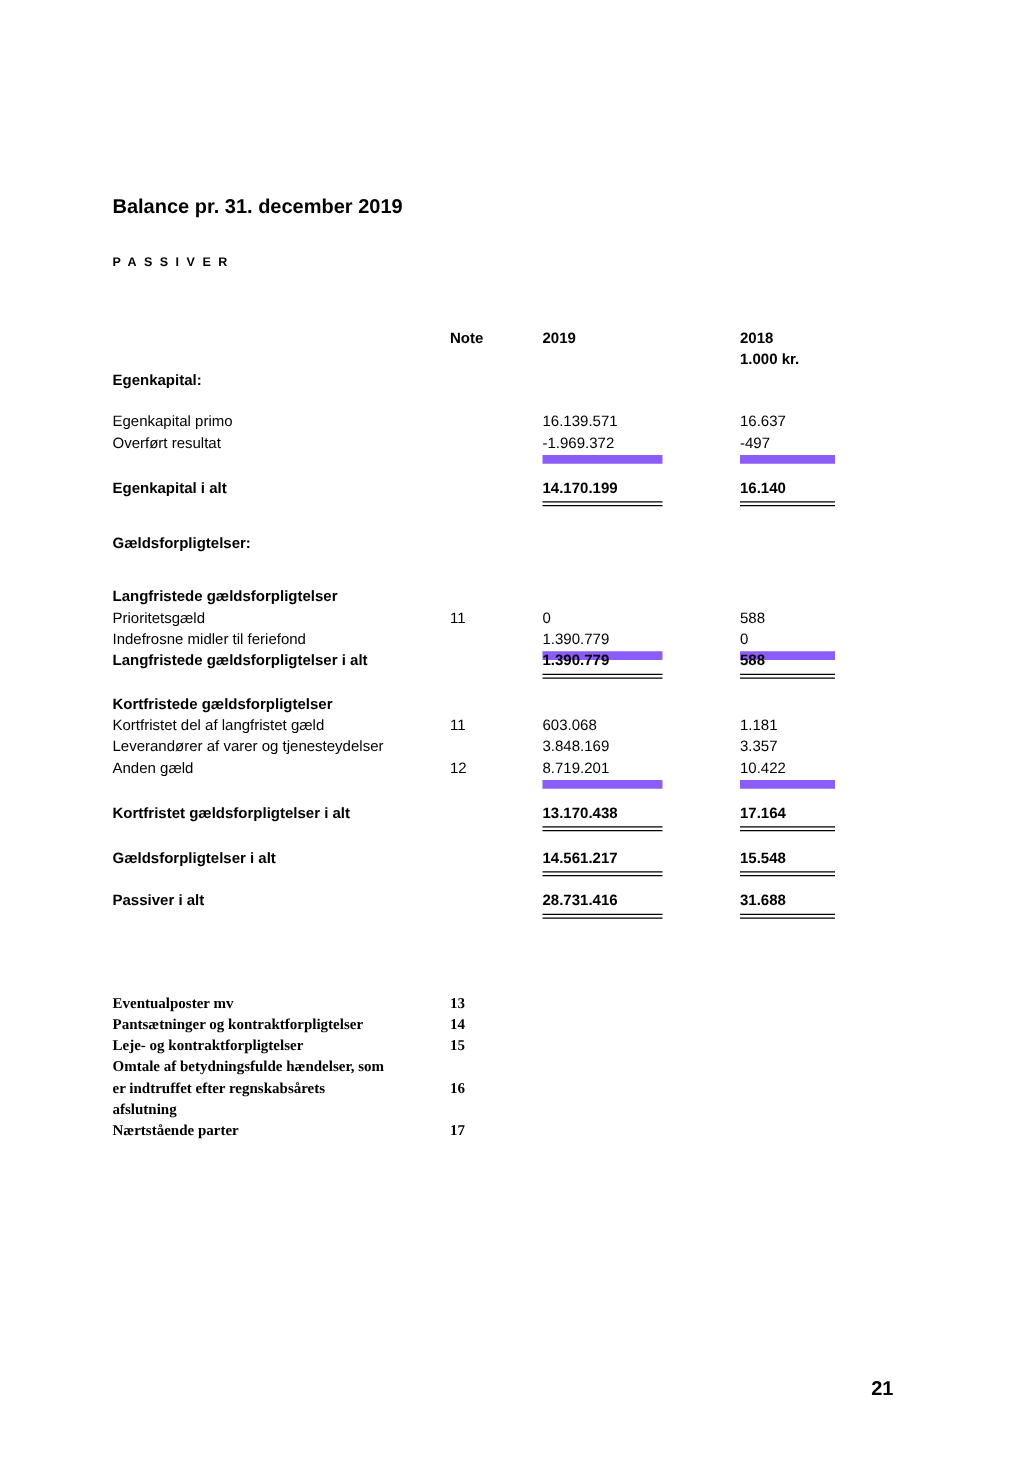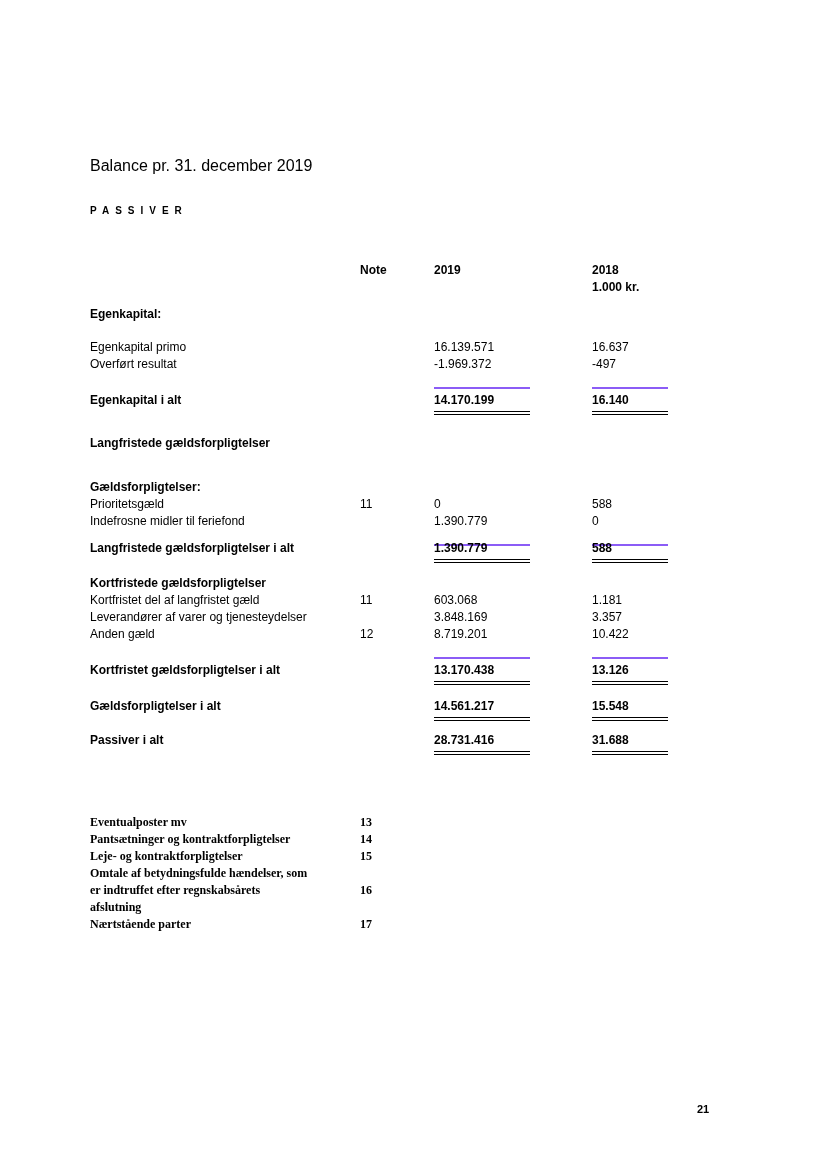--- a/index.html
+++ b/index.html
@@ -1,36 +1,36 @@
 <!DOCTYPE html>
 <html><head>
 <meta charset="utf-8">
 <style>
   * { margin:0; padding:0; box-sizing:border-box; }
   html,body { background:#ffffff; }
   body { font-family:"Liberation Sans", sans-serif; color:#000; }
   .page { position:relative; width:826px; height:1169px; background:#fff; overflow:hidden; }
   .content { position:absolute; left:90px; top:156px; width:578px; font-size:12px; line-height:17px; }
-  .title { font-size:16px; line-height:19px; font-weight:400; }
+  .title { font-size:16px; line-height:19px; font-weight:700; }
   .heading { margin-top:27px; font-size:10px; line-height:17px; font-weight:700; letter-spacing:6px; }
   .sheet { margin-top:43px; }
   .row { display:grid; grid-template-columns:270px 30px 140px 138px; height:17px; }
   .lbl { white-space:nowrap; }
   .note { text-align:left; white-space:nowrap; }
   .valcell { text-align:right; white-space:nowrap; }
   .c2 { grid-column:2; } .c3 { grid-column:3; } .c4 { grid-column:4; }
   .v { display:inline-block; min-width:96px; text-align:left; }
   .v18 { min-width:76px; }
-  .u  { border-bottom:2px solid #8b5cf6; padding-bottom:14px; }
+  .u  { border-bottom:7px solid #8b5cf6; padding-bottom:1px; }
   .uu { border-bottom:4px double #000; padding-bottom:2px; }
   .b { font-weight:700; }
-  .mt2{margin-top:10px}.mt16{margin-top:16px}.mt17{margin-top:17px}.mt18{margin-top:18px}
+  .mt2{margin-top:0}.mt16{margin-top:16px}.mt17{margin-top:17px}.mt18{margin-top:18px}
   .mt19{margin-top:19px}.mt26{margin-top:26px}.mt27{margin-top:27px}
   .notes { margin-top:65px;font-family:Liberation Serif, serif; }
-  .pagenum { position:absolute; left:697px; top:1103px; font-size:11px; font-weight:700; }
+  .pagenum { position:absolute; left:697px; top:1103px; font-size:16px; font-weight:700; }
 </style>
 </head>
 <body>
 
 <div class="page">
   <div class="content">
 
     <div class="title">Balance pr. 31. december 2019</div>
     <div class="heading">PASSIVER</div>
 
@@ -63,26 +63,26 @@
         <span class="valcell"><span class="v v18 u">-497</span></span>
       </div>
 
       <div class="row mt19 b">
         <span class="lbl">Egenkapital i alt</span>
         <span class="note"></span>
         <span class="valcell"><span class="v uu">14.170.199</span></span>
         <span class="valcell"><span class="v v18 uu">16.140</span></span>
       </div>
 
+      <div class="row mt27 b">
+        <span class="lbl">Gældsforpligtelser:</span>
+      </div>
+
       <div class="row mt26 b">
         <span class="lbl">Langfristede gældsforpligtelser</span>
-      </div>
-
-      <div class="row mt27 b">
-        <span class="lbl">Gældsforpligtelser:</span>
       </div>
 
       <div class="row">
         <span class="lbl">Prioritetsgæld</span>
         <span class="note">11</span>
         <span class="valcell"><span class="v">0</span></span>
         <span class="valcell"><span class="v v18">588</span></span>
       </div>
 
       <div class="row">
@@ -121,21 +121,21 @@
         <span class="lbl">Anden gæld</span>
         <span class="note">12</span>
         <span class="valcell"><span class="v u">8.719.201</span></span>
         <span class="valcell"><span class="v v18 u">10.422</span></span>
       </div>
 
       <div class="row mt19 b">
         <span class="lbl">Kortfristet gældsforpligtelser i alt</span>
         <span class="note"></span>
         <span class="valcell"><span class="v uu">13.170.438</span></span>
-        <span class="valcell"><span class="v v18 uu">13.126</span></span>
+        <span class="valcell"><span class="v v18 uu">17.164</span></span>
       </div>
 
       <div class="row mt19 b">
         <span class="lbl">Gældsforpligtelser i alt</span>
         <span class="note"></span>
         <span class="valcell"><span class="v uu">14.561.217</span></span>
         <span class="valcell"><span class="v v18 uu">15.548</span></span>
       </div>
 
       <div class="row mt17 b">

